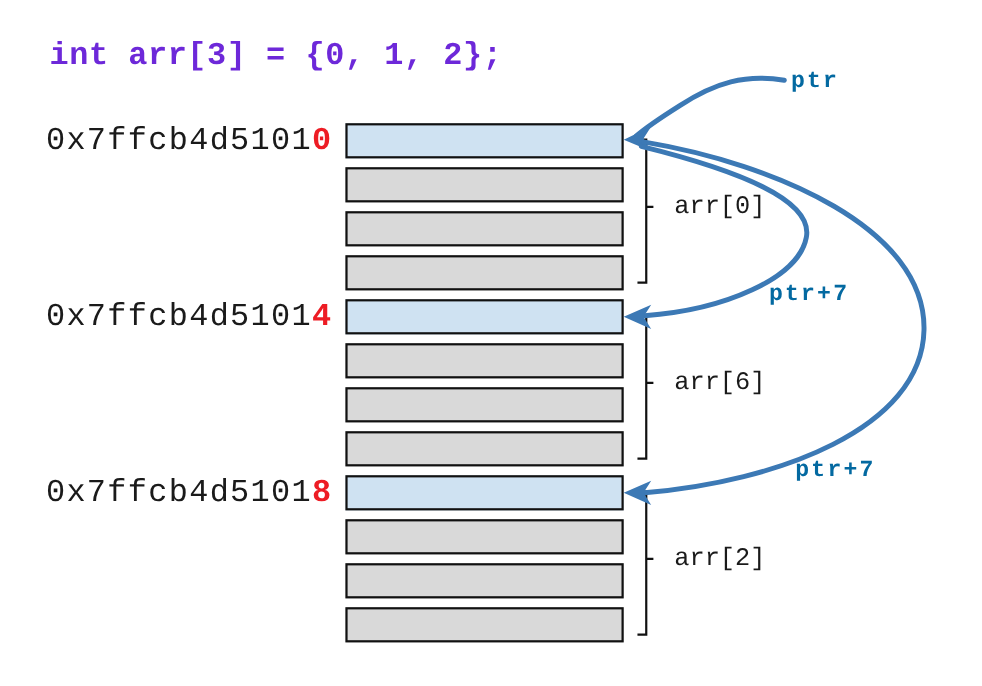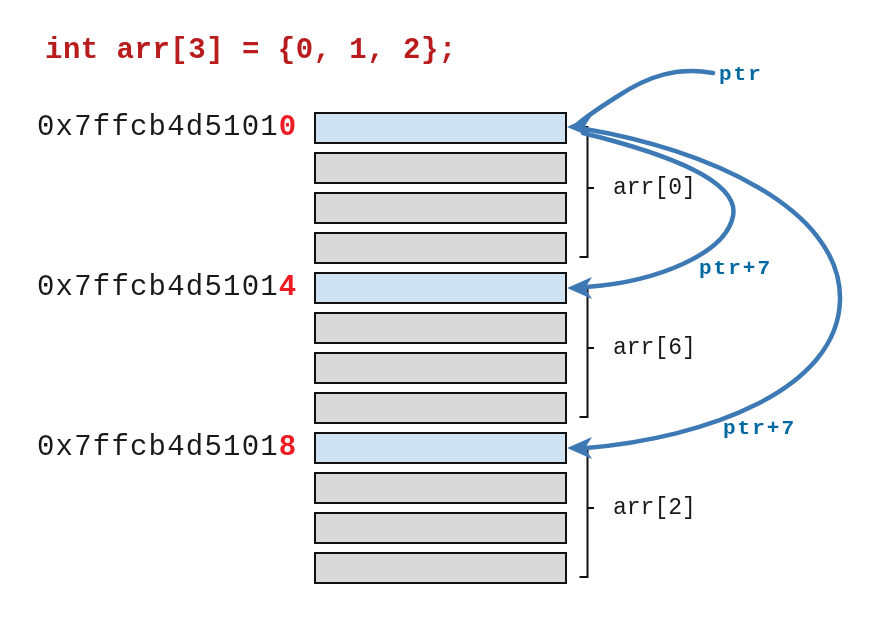--- a/index.html
+++ b/index.html
@@ -5,27 +5,27 @@
   html,body{margin:0;padding:0;background:#fff;}
   .stage{
     position:relative;
     width:893px;height:624px;
     background:#ffffff;
     font-family:"Liberation Mono","DejaVu Sans Mono",monospace;
     overflow:hidden;
   }
   .code-title{
     position:absolute;left:45px;top:34px;
-    font-size:29px;font-weight:bold;color:#b91c1c;
+    font-size:29px;font-weight:bold;color:#6d28d9;
     letter-spacing:0.5px;white-space:pre;
   }
   .address{
     position:absolute;left:37px;width:270px;height:32px;
     font-size:29px;color:#1a1a1a;line-height:32px;
-    letter-spacing:1.2px;white-space:pre;
+    letter-spacing:1.2px;white-space:pre;text-align:center;
   }
   .addr-0{top:112px}.addr-1{top:272px}.addr-2{top:432px}
   .address .hl{color:#ed1c24;font-weight:bold;}
   .cell{
     position:absolute;left:314px;width:253px;height:32px;
     box-sizing:border-box;border:2px solid #111;
     background:#d9d9d9;
   }
   .cell.value{background:#cfe2f2;}
   .idx-label{

